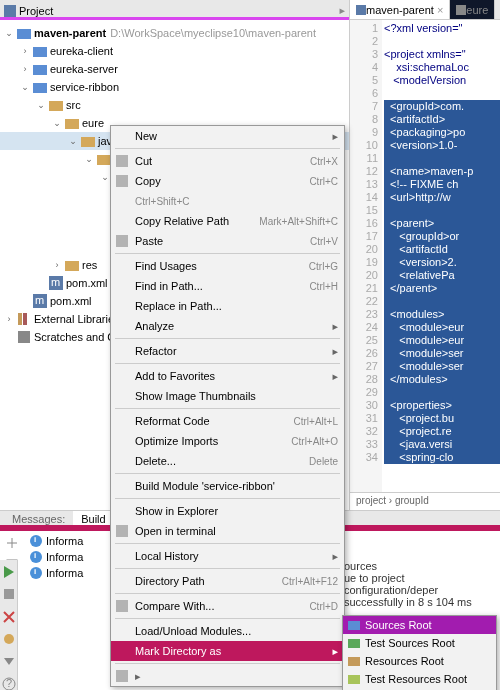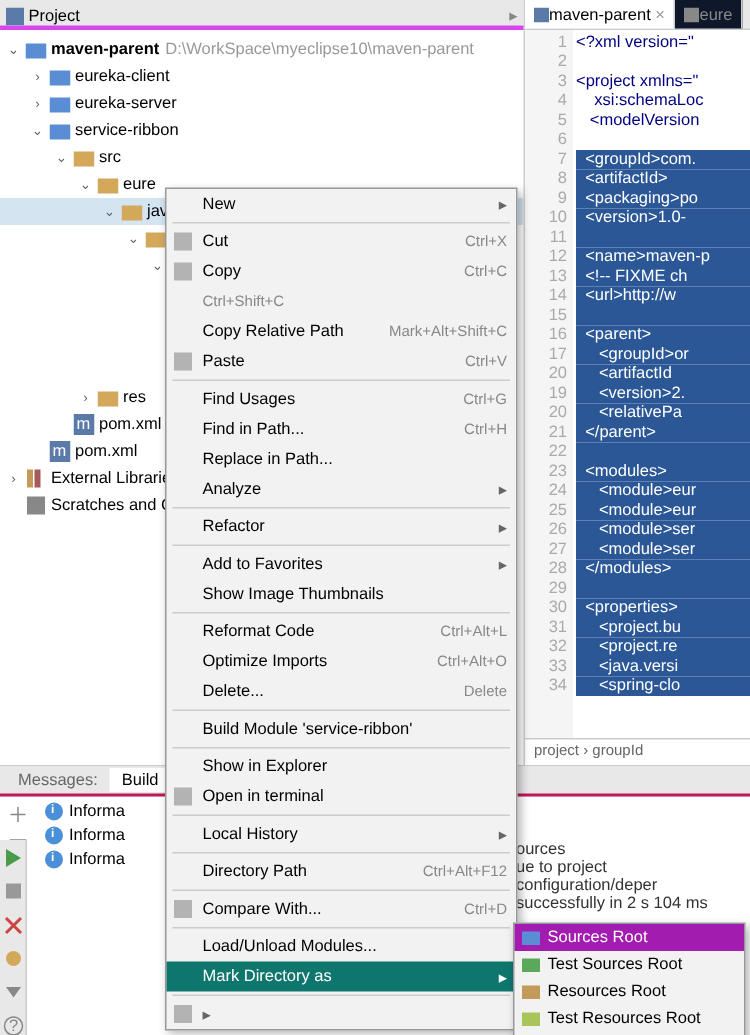--- a/index.html
+++ b/index.html
@@ -23,35 +23,35 @@
 .ed-tab{padding:2px 6px;display:flex;align-items:center;background:#fff;border-right:1px solid #ccc;font-size:10px}
 .ed-tab.inactive{background:#0f172a;color:#888}
 .gutter{width:32px;background:#f5f5f5;color:#aaa;text-align:right;padding:2px 4px 0 0;font-size:10px;line-height:13px}
 .code-area{display:flex;flex:1;font-family:Consolas,monospace;font-size:10px;overflow:hidden}
 .code{flex:1;background:#fff;padding:2px 0 0 2px;line-height:13px;white-space:pre}
 .code .hl{background:#2b5797;color:#fff;display:block}
 .code .tag{color:#000080}
 .breadcrumb{height:18px;border-top:1px solid #ccc;padding:2px 6px;color:#666;font-size:10px}
 .ctx-menu{position:absolute;left:110px;top:125px;width:235px;background:#f2f2f2;border:1px solid #999;box-shadow:2px 2px 6px rgba(0,0,0,0.3);z-index:10}
 .mi{display:flex;align-items:center;height:20px;padding:0 6px 0 24px;position:relative;cursor:default}
-.mi.sel{background:#0f766e;color:#fff}
+.mi.sel{background:#be185d;color:#fff}
 .mi .lbl{flex:1}
 .mi .sc{color:#888;font-size:10px}
 .mi .arr{color:#666}
 .mi.sel .arr{color:#fff}
 .mi .ico{position:absolute;left:4px;width:14px;height:14px}
 .sep{height:1px;background:#ccc;margin:2px 4px}
 .submenu{position:absolute;left:342px;top:615px;width:155px;background:#f2f2f2;border:1px solid #999;box-shadow:2px 2px 6px rgba(0,0,0,0.3);z-index:11}
 .smi{display:flex;align-items:center;height:18px;padding:0 4px;cursor:default}
 .smi.sel{background:#a21caf;color:#fff}
 .smi .sico{width:14px;height:14px;margin-right:4px}
 .bottom{height:180px;background:#fff;border-top:1px solid #ccc;display:flex}
 .tool-btn{width:16px;height:16px;cursor:pointer}
 .msg-area{flex:1}
-.msg-tabs{height:20px;display:flex;align-items:center;padding:0 4px;background:#e8e8e8;border-bottom:2px solid #be185d}
+.msg-tabs{height:20px;display:flex;padding:0 4px;background:#e8e8e8;border-bottom:6px solid #be185d}
 .msg-tab{padding:2px 8px;color:#666}
 .msg-tab.active{background:#fff;color:#000}
 .msg-list{padding:2px}
 .msg-row{display:flex;align-items:center;height:16px;padding-left:4px}
 .info-ico{width:12px;height:12px;background:#4a90d9;border-radius:50%;margin-right:4px;position:relative}
 .info-ico:after{content:"i";color:#fff;font-size:8px;position:absolute;left:4px;top:0;font-weight:bold}
 .sidebar{position:absolute;left:0;top:560px;width:18px;height:130px;background:#e8e8e8;border-right:1px solid #ccc;display:flex;flex-direction:column;align-items:center;gap:8px;padding-top:4px}
 </style>
 </head>
 <body>
@@ -428,14 +428,14 @@
           <rect width="12" height="9" x="1" y="3" fill="#a8c45a"></rect>
         </svg></span>
       <span>Test Resources Root</span>
     </div>
     <div class="smi"></div>
   </div>
 
 <div style="position:absolute;left:344px;top:560px;font-size:10px;color:#333">
   <div>ources</div>
   <div>ue to project configuration/deper</div>
-  <div>successfully in 2 s 104 ms</div>
+  <div>successfully in 8 s 104 ms</div>
 </div>
 
 </body></html>

